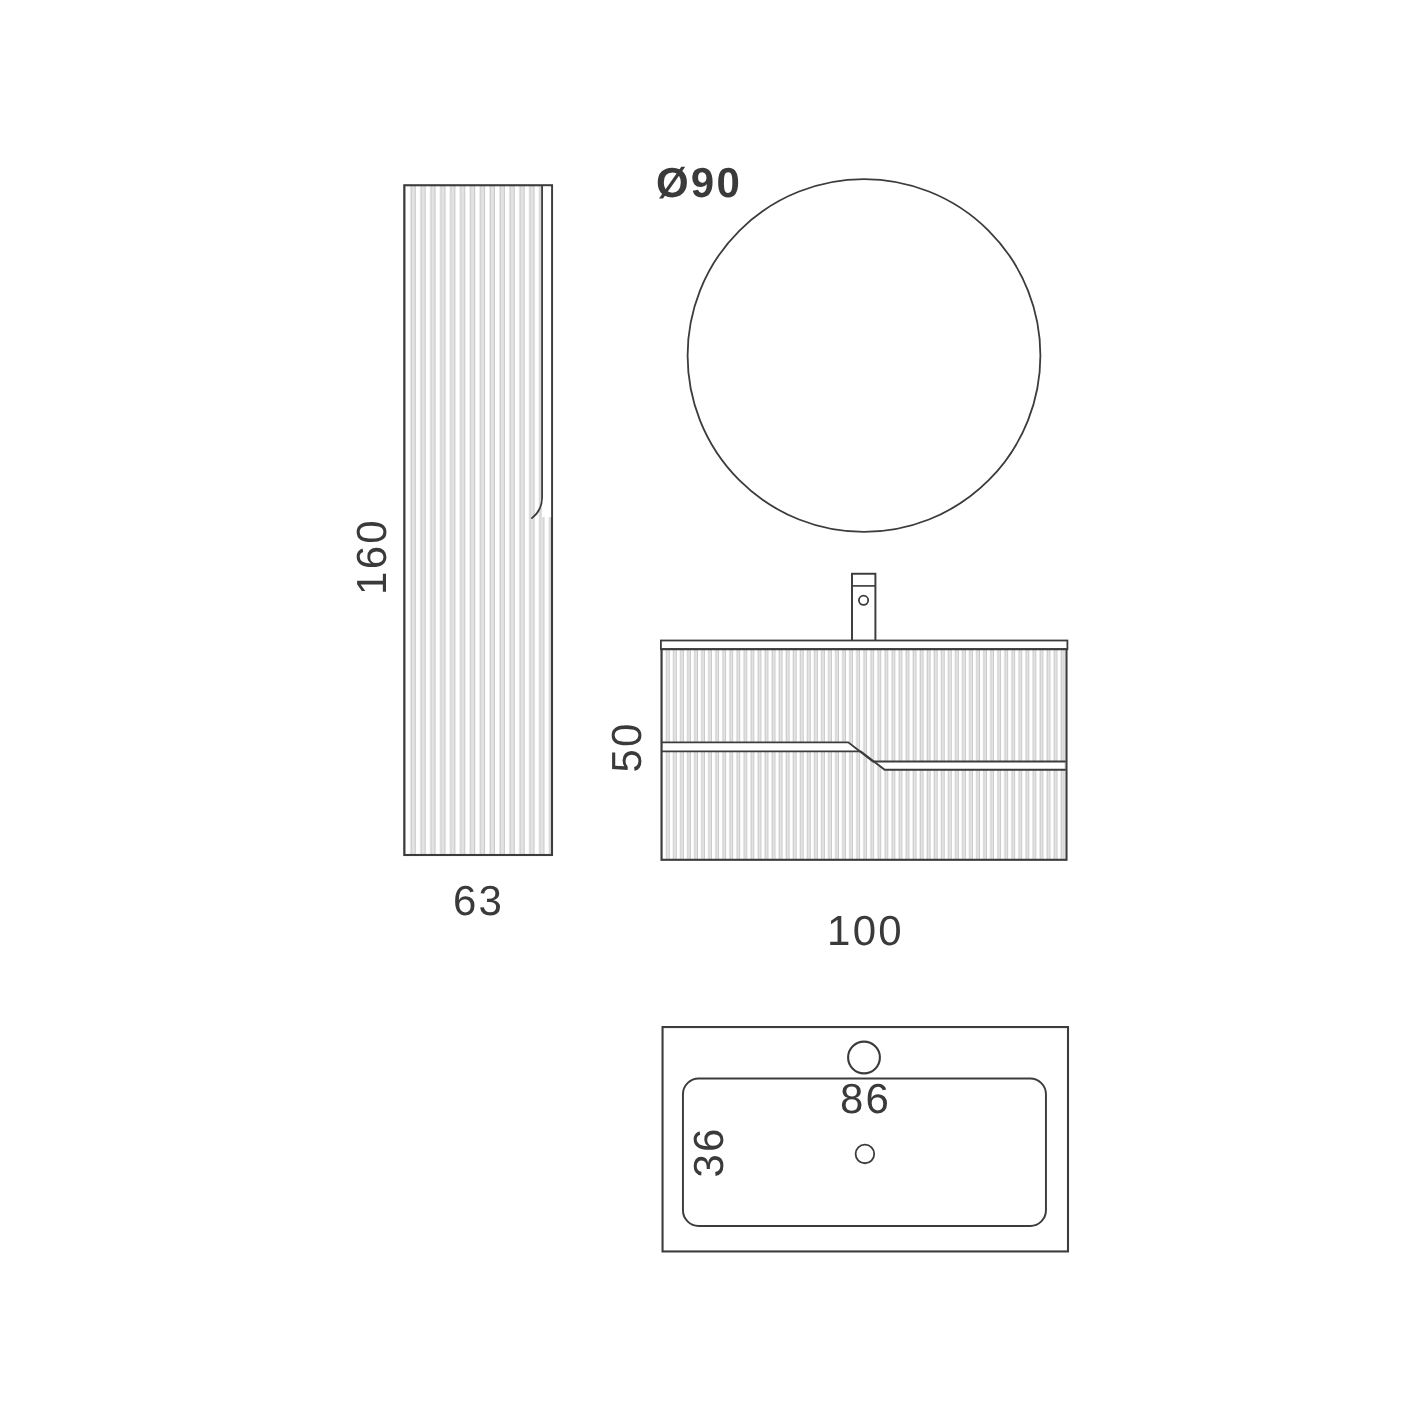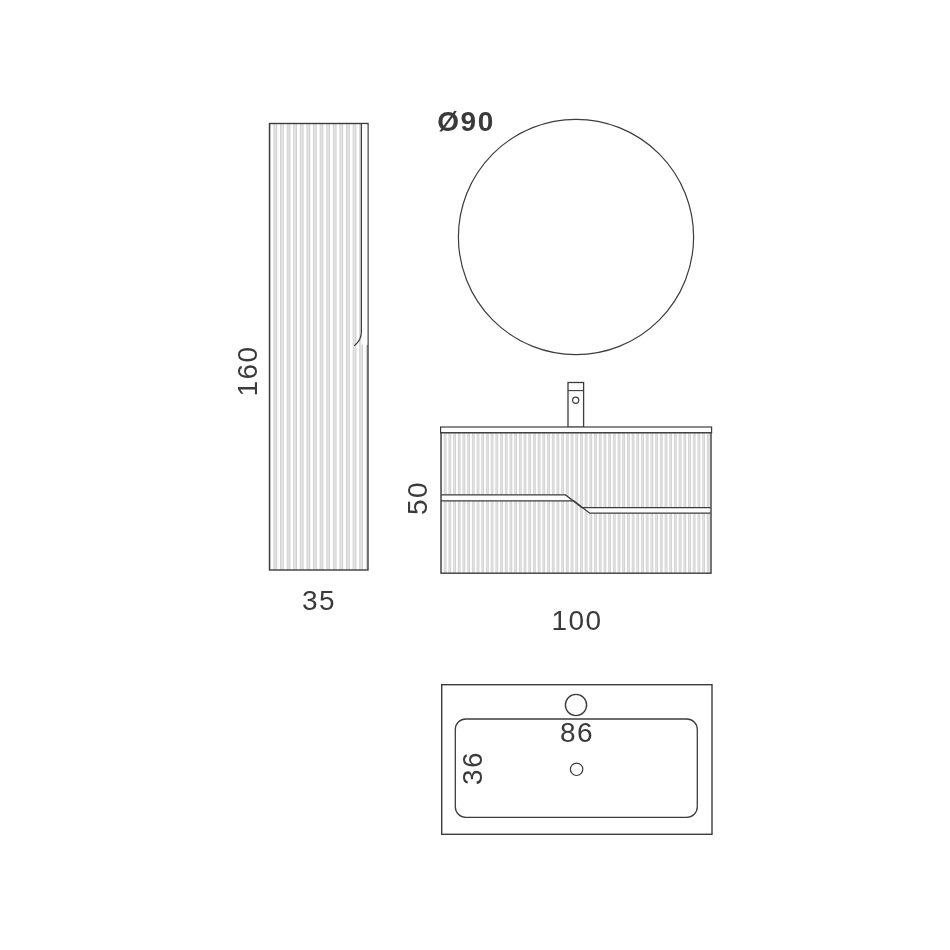--- a/index.html
+++ b/index.html
@@ -89,20 +89,20 @@
 
     <g>
       <rect x="441.7" y="684.7" width="270.3" height="149.6" fill="#ffffff" stroke="#3c3c3c" stroke-width="1.4"></rect>
       <circle cx="576" cy="705" r="10.6" fill="#ffffff" stroke="#3c3c3c" stroke-width="1.4"></circle>
       <rect x="455.3" y="719" width="242" height="98.3" rx="10.5" fill="#ffffff" stroke="#3c3c3c" stroke-width="1.3"></rect>
       <circle cx="576.6" cy="769.3" r="6.2" fill="#ffffff" stroke="#3c3c3c" stroke-width="1.2"></circle>
     </g>
   </svg>
 
   <div class="dim rot" id="lbl-cabinet-height">160</div>
-  <div class="dim" id="lbl-cabinet-width">35</div>
+  <div class="dim" id="lbl-cabinet-width">63</div>
   <div class="dim" id="lbl-mirror-diam">Ø90</div>
   <div class="dim rot" id="lbl-vanity-height">50</div>
   <div class="dim" id="lbl-vanity-width">100</div>
   <div class="dim" id="lbl-basin-width">86</div>
   <div class="dim rot" id="lbl-basin-depth">36</div>
 
 </div>
 
 </body></html>

